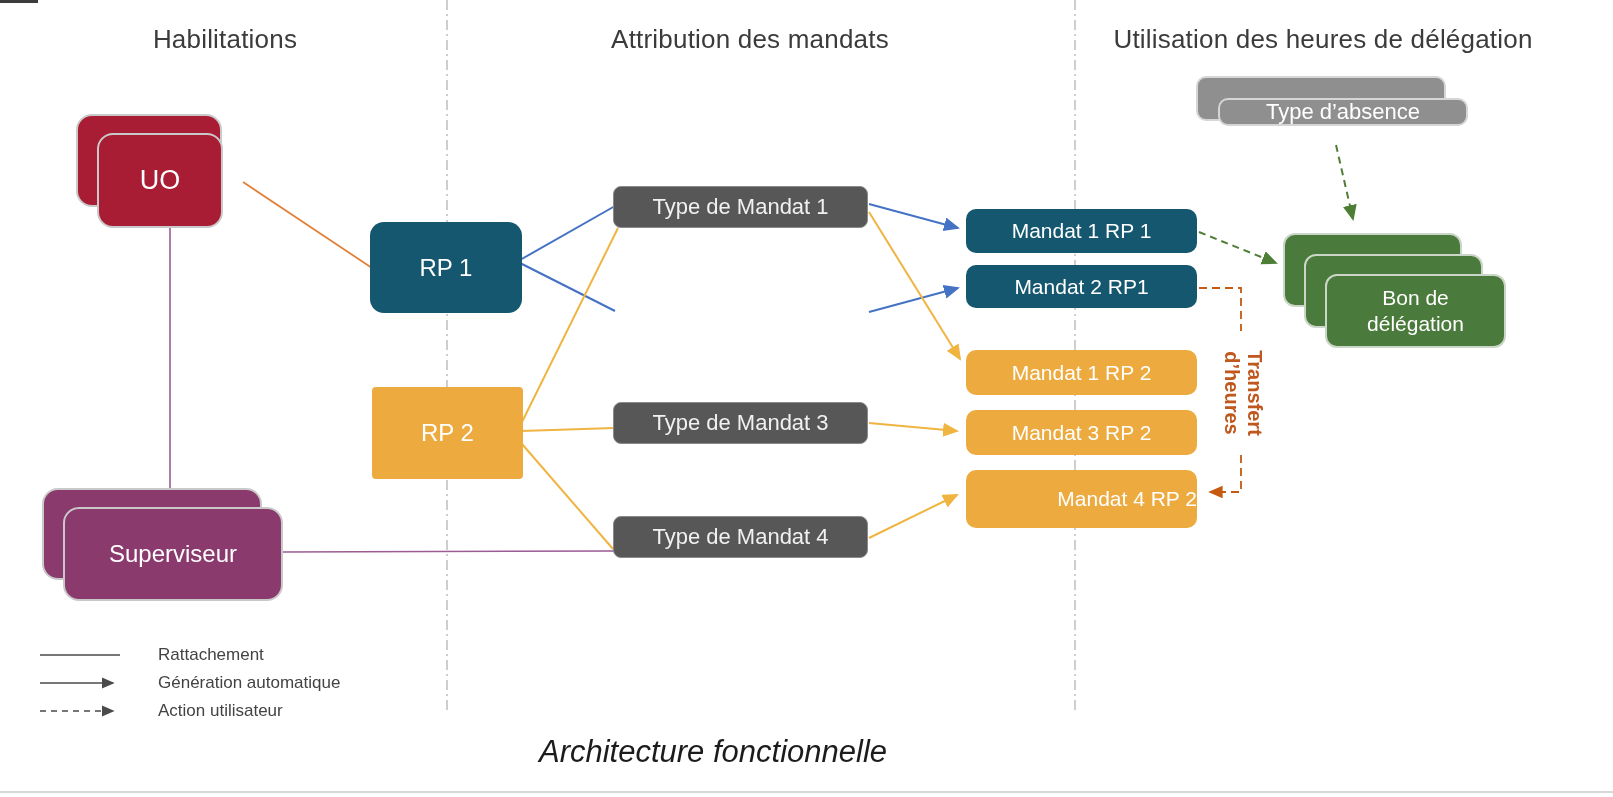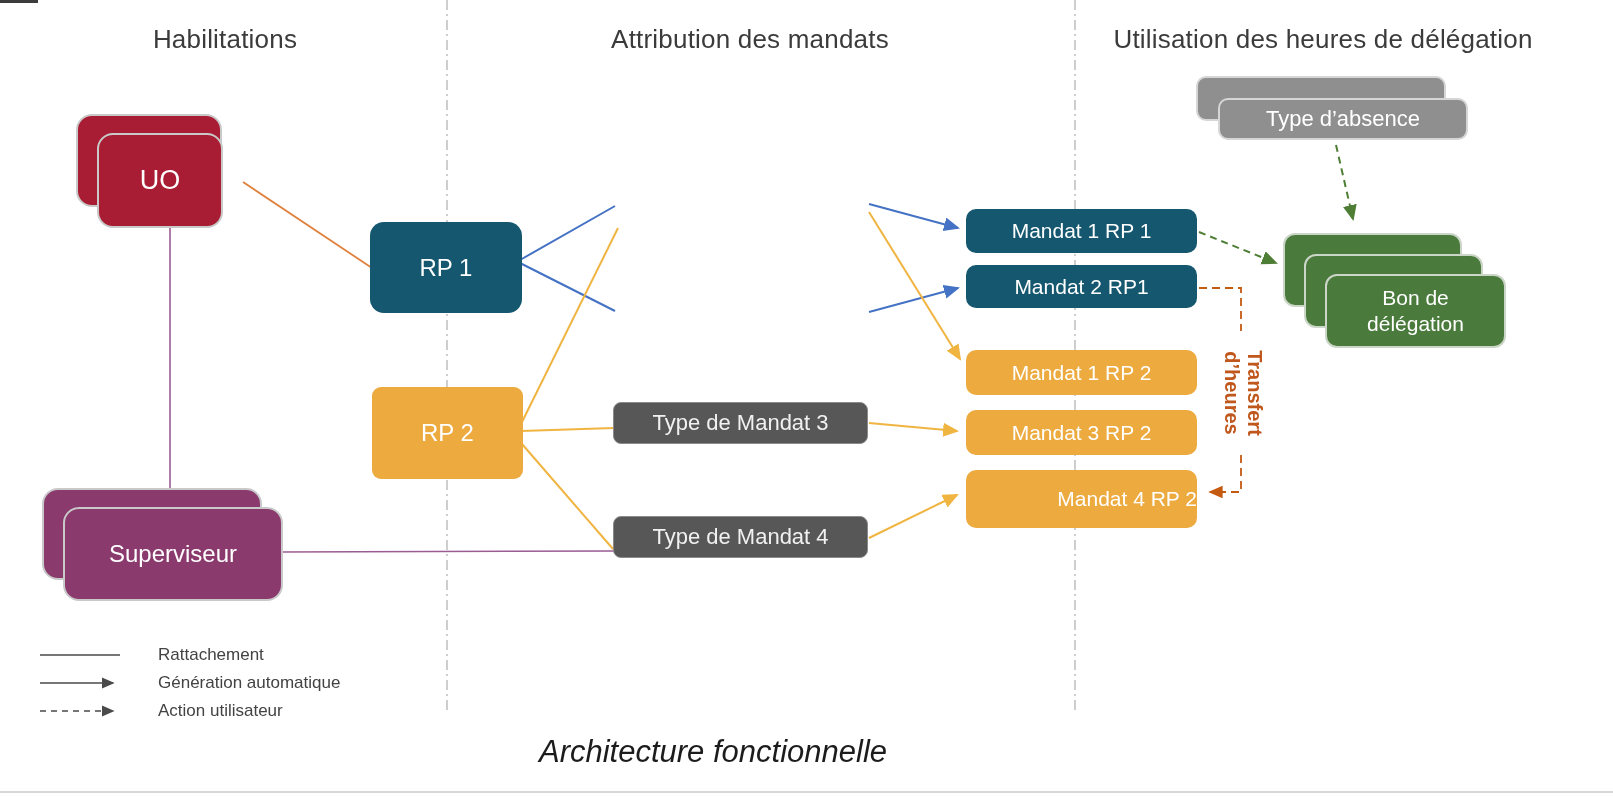--- a/index.html
+++ b/index.html
@@ -11,21 +11,21 @@
   .col-header{
     position:absolute;text-align:center;font-size:26px;color:#3b3b3b;letter-spacing:0.2px;
   }
   .box{
     position:absolute;display:flex;align-items:center;justify-content:center;
     color:#ffffff;box-sizing:border-box;text-align:center;
   }
   .crimson{background:#a81d33;border:2px solid #c9c9c9;border-radius:16px;font-size:27px;}
   .plum{background:#8b3a6e;border:2px solid #c9c9c9;border-radius:16px;font-size:24px;}
   .teal-rp{background:#14576f;border-radius:14px;font-size:24px;}
-  .gold-rp{background:#ecaa3f;border-radius:9px;font-size:24px;}
+  .gold-rp{background:#ecaa3f;border-radius:4px;font-size:24px;}
   .tm{background:#575757;border:1px solid #8a8a8a;border-radius:8px;font-size:22px;color:#f1f1f1;}
   .m-teal{background:#14576f;border-radius:10px;font-size:21px;}
   .m-gold{background:#ecaa3f;border-radius:10px;font-size:21px;}
   .absence{background:#8f8f8f;border:2px solid #d6d6d6;border-radius:10px;font-size:22px;}
   .bon{background:#4b7b3c;border:2px solid #ccd6c8;border-radius:12px;font-size:21px;line-height:1.25;}
   .stack-card{position:absolute;box-sizing:border-box;}
   .transfert{
     position:absolute;left:1183px;top:333px;width:120px;height:120px;
     display:flex;align-items:center;justify-content:center;pointer-events:none;
   }
@@ -108,20 +108,23 @@
     <span>Superviseur</span>
   </div>
 
   <div class="box teal-rp" style="left:370px;top:222px;width:152px;height:91px;">
     <span>RP 1</span>
   </div>
   <div class="box gold-rp" style="left:372px;top:387px;width:151px;height:92px;">
     <span>RP 2</span>
   </div>
 
+  <div class="box tm" style="left:613px;top:186px;width:255px;height:42px;">
+    <span>Type de Mandat 1</span>
+  </div>
   <div class="box tm" style="left:613px;top:402px;width:255px;height:42px;">
     <span>Type de Mandat 3</span>
   </div>
   <div class="box tm" style="left:613px;top:516px;width:255px;height:42px;">
     <span>Type de Mandat 4</span>
   </div>
 
   <div class="box m-teal" style="left:966px;top:209px;width:231px;height:44px;">
     <span>Mandat 1 RP 1</span>
   </div>
@@ -132,21 +135,21 @@
     <span>Mandat 1 RP 2</span>
   </div>
   <div class="box m-gold" style="left:966px;top:410px;width:231px;height:45px;">
     <span>Mandat 3 RP 2</span>
   </div>
   <div class="box m-gold" style="left:966px;top:470px;width:231px;height:58px;justify-content:flex-end;">
     <span>Mandat 4 RP 2</span>
   </div>
 
   <div class="stack-card absence" style="left:1196px;top:76px;width:250px;height:45px;border-radius:10px;"></div>
-  <div class="box absence" style="left:1218px;top:98px;width:250px;height:42px;">
+  <div class="box absence" style="left:1218px;top:98px;width:250px;height:28px;">
     <span>Type d’absence</span>
   </div>
 
   <div class="stack-card bon" style="left:1283px;top:233px;width:179px;height:74px;border-radius:12px;"></div>
   <div class="stack-card bon" style="left:1304px;top:254px;width:179px;height:74px;border-radius:12px;"></div>
   <div class="box bon" style="left:1325px;top:274px;width:181px;height:74px;padding:12px 18px;">
     <span>Bon de délégation</span>
   </div>
 
   <div class="transfert">

